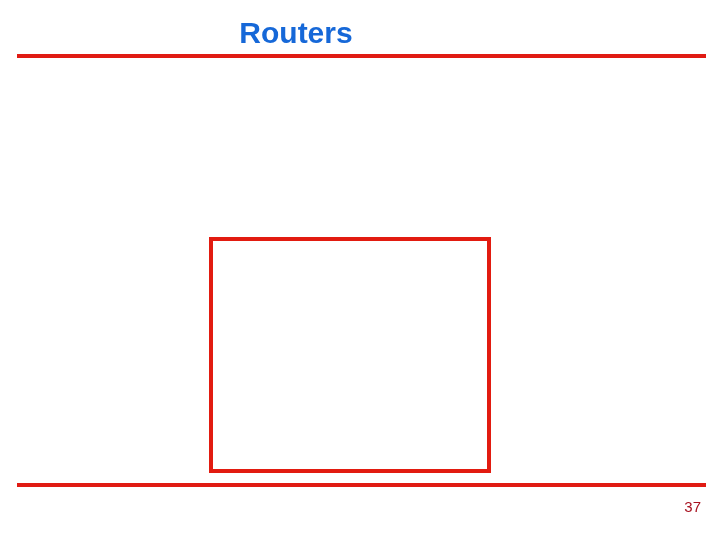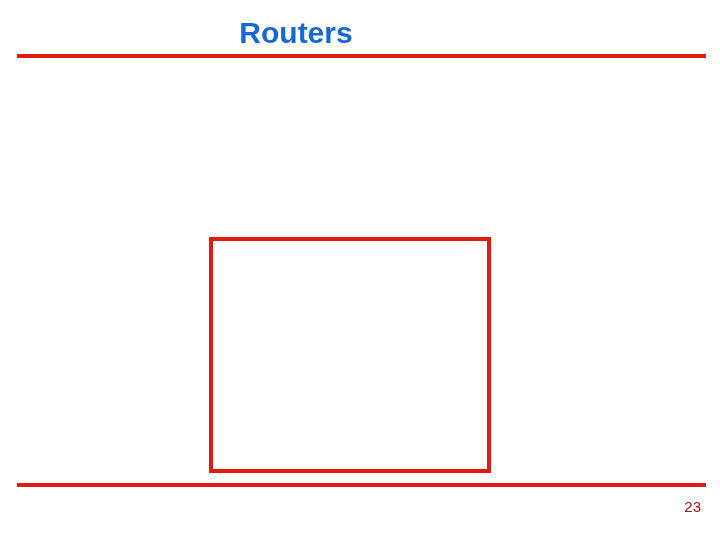--- a/index.html
+++ b/index.html
@@ -100,15 +100,15 @@
 
   <div class="rule rule-header"></div>
 
   <div class="content-box">
     <div class="content-box-inner"></div>
   </div>
 
   <div class="rule rule-footer"></div>
 
 
-  <div class="footer-page-number">23</div>
+  <div class="footer-page-number">37</div>
 
 </div>
 
 </body></html>

